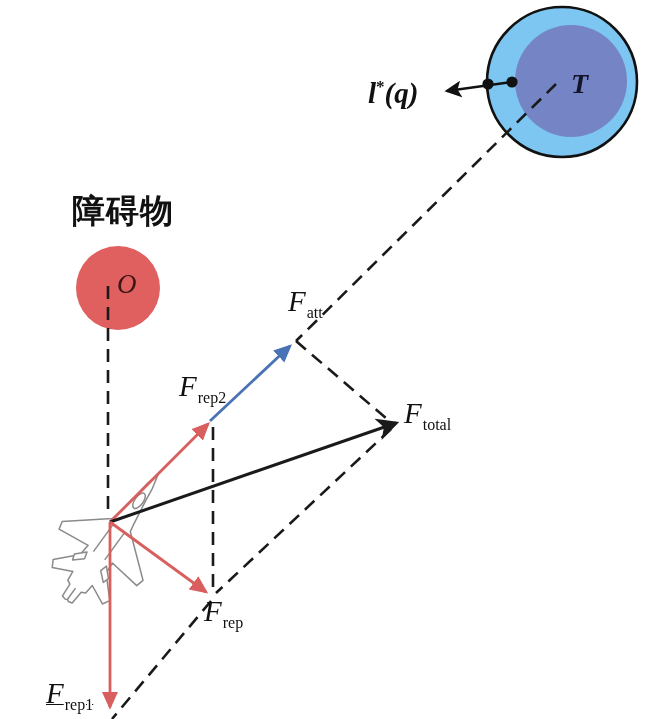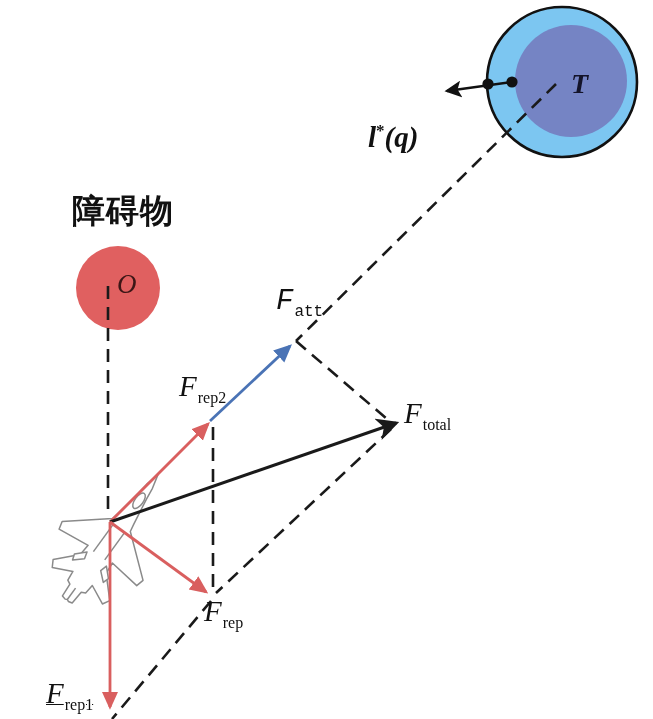--- a/index.html
+++ b/index.html
@@ -6,21 +6,21 @@
   .canvas{
     position:relative;width:653px;height:719px;background:#ffffff;
     font-family:"Liberation Serif", serif;overflow:hidden;
   }
   .canvas svg{position:absolute;left:0;top:0;}
   .lbl{position:absolute;white-space:nowrap;color:#111111;}
   .cjk{font-weight:bold;font-size:33px;letter-spacing:1px;color:#111111;}
   .fvar{font-style:italic;font-size:29px;}
   .fsub{font-size:16px;position:relative;top:7px;margin-left:1px;}
   .point-lbl{font-style:italic;font-weight:bold;font-size:28px;}
-  .lq{font-weight:bold;font-size:29px;margin-top:44px;}
+  .lq{font-weight:bold;font-size:29px;}
   .lq .base,.lq .argv{font-style:italic;}
   .lq sup{font-size:17px;font-weight:bold;}
 </style>
 </head>
 <body>
 
 <div class="canvas">
 
   <svg width="653" height="719" viewBox="0 0 653 719">
     <defs>
@@ -92,21 +92,21 @@
   </div>
 
   <div class="lbl point-lbl" style="left:117px;top:269px;color:#3c1616;font-weight:normal;font-size:27px;">
     <span>O</span>
   </div>
 
   <div class="lbl lq" style="left:368px;top:77px;">
     <span class="base">l</span><sup>*</sup><span class="argv">(q)</span>
   </div>
 
-  <div class="lbl" style="left:276px;top:285px;font-family:Liberation Mono, monospace;">
+  <div class="lbl" style="left:288px;top:285px;">
     <span class="fvar">F</span><span class="fsub">att</span>
   </div>
 
   <div class="lbl" style="left:179px;top:370px;">
     <span class="fvar">F</span><span class="fsub">rep2</span>
   </div>
 
   <div class="lbl" style="left:404px;top:397px;">
     <span class="fvar">F</span><span class="fsub">total</span>
   </div>

